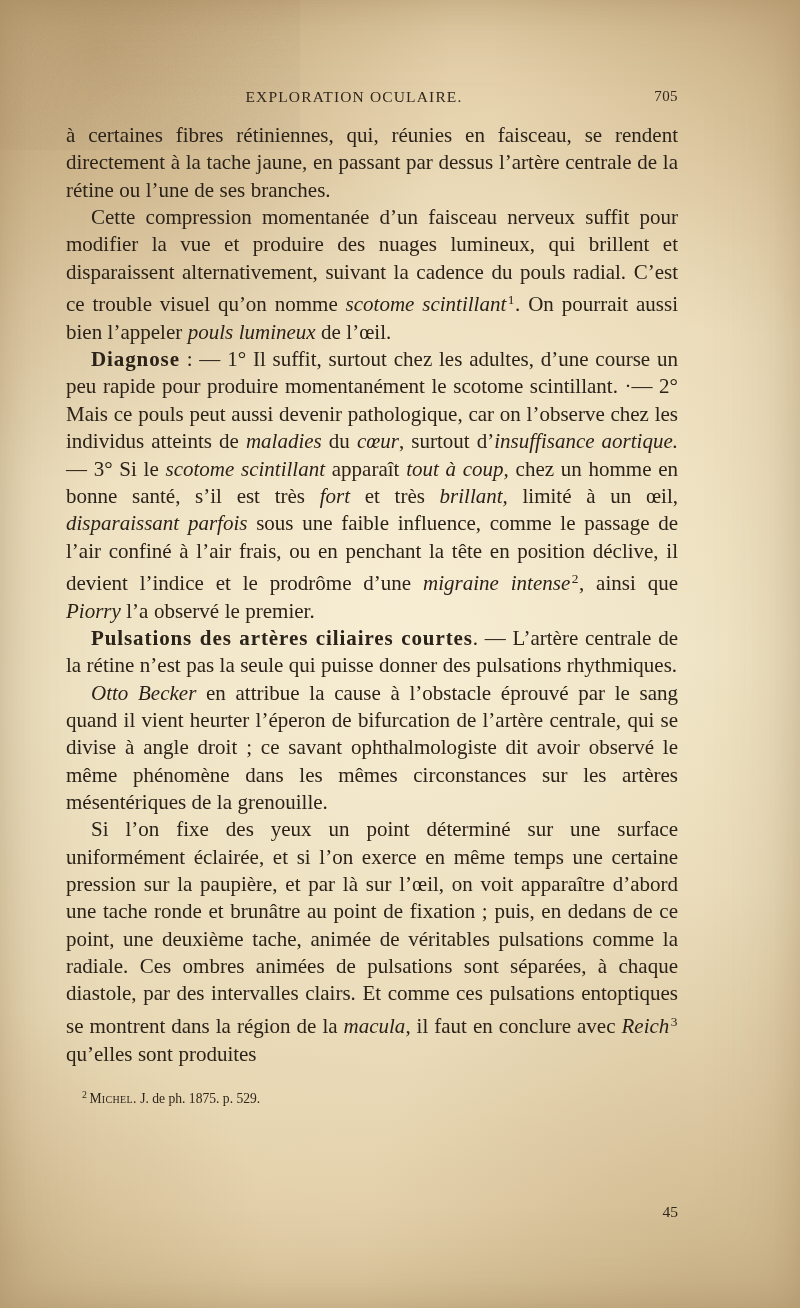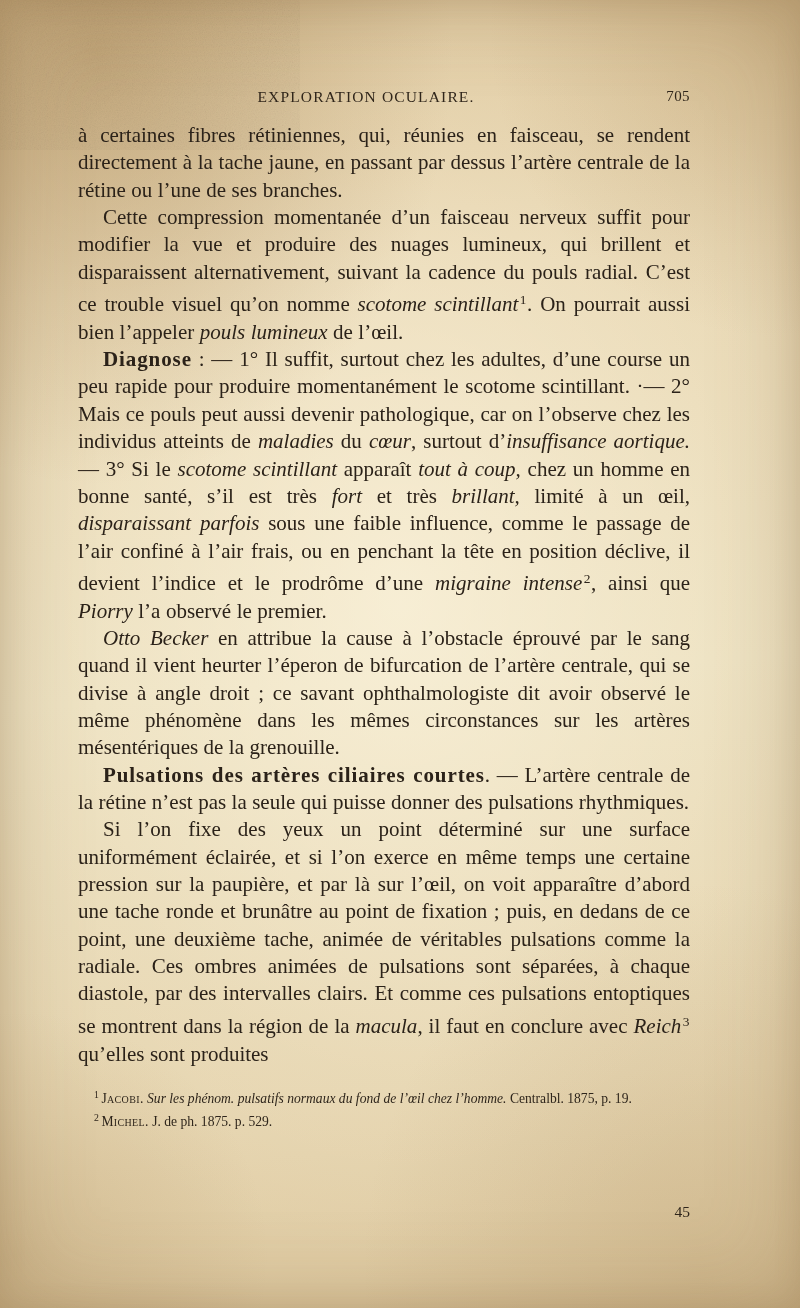--- a/index.html
+++ b/index.html
@@ -40,21 +40,21 @@
     position: absolute;
     inset: 0;
     pointer-events: none;
     box-shadow: inset 0 0 92px rgba(120,86,44,0.30),
                 inset 0 0 28px rgba(120,86,44,0.14);
   }
 
   
   #sheet {
     position: absolute;
-    left: 78px;
+    left: 66px;
     top: 0;
     width: 612px;
     height: 1308px;
   }
 
   .running-head {
     position: absolute;
     top: 88px;
     left: 0;
     width: 612px;
@@ -165,27 +165,26 @@
 
   <div class="running-head">
     <span class="rh-title">EXPLORATION OCULAIRE.</span>
     <span class="rh-folio">705</span>
   </div>
 
   <div id="body">
       <p class="para"><span>à certaines fibres rétiniennes, qui, réunies en faisceau, se rendent directement à la tache jaune, en passant par dessus l’artère centrale de la rétine ou l’une de ses branches.</span></p>
       <p class="para indent"><span>Cette compression momentanée d’un faisceau nerveux suffit pour modifier la vue et produire des nuages lumineux, qui brillent et disparaissent alternativement, suivant la cadence du pouls radial. C’est ce trouble visuel qu’on nomme </span><i class="it">scotome scintillant</i><sup class="fn-ref">1</sup><span>. On pourrait aussi bien l’appeler </span><i class="it">pouls lumineux</i><span> de l’œil.</span></p>
       <p class="para indent"><span class="bold">Diagnose</span><span> : — 1° Il suffit, surtout chez les adultes, d’une course un peu rapide pour produire momentanément le scotome scintillant. ·— 2° Mais ce pouls peut aussi devenir pathologique, car on l’observe chez les individus atteints de </span><i class="it">maladies</i><span> du </span><i class="it">cœur</i><span>, surtout d’</span><i class="it">insuffisance aortique.</i><span> — 3° Si le </span><i class="it">scotome scintillant</i><span> apparaît </span><i class="it">tout à coup,</i><span> chez un homme en bonne santé, s’il est très </span><i class="it">fort</i><span> et très </span><i class="it">brillant,</i><span> limité à un œil, </span><i class="it">disparaissant parfois</i><span> sous une faible influence, comme le passage de l’air confiné à l’air frais, ou en penchant la tête en position déclive, il devient l’indice et le prodrôme d’une </span><i class="it">migraine intense</i><sup class="fn-ref">2</sup><span>, ainsi que </span><i class="it">Piorry</i><span> l’a observé le premier.</span></p>
+      <p class="para indent"><span class="bold">Pulsations des artères ciliaires courtes</span><span>. — L’artère centrale de la rétine n’est pas la seule qui puisse donner des pulsations rhythmiques.</span></p>
       <p class="para indent"><i class="it">Otto Becker</i><span> en attribue la cause à l’obstacle éprouvé par le sang quand il vient heurter l’éperon de bifurcation de l’artère centrale, qui se divise à angle droit ; ce savant ophthalmologiste dit avoir observé le même phénomène dans les mêmes circonstances sur les artères mésentériques de la grenouille.</span></p>
-      <p class="para indent"><span class="bold">Pulsations des artères ciliaires courtes</span><span>. — L’artère centrale de la rétine n’est pas la seule qui puisse donner des pulsations rhythmiques.</span></p>
       <p class="para indent"><span>Si l’on fixe des yeux un point déterminé sur une surface uniformément éclairée, et si l’on exerce en même temps une certaine pression sur la paupière, et par là sur l’œil, on voit apparaître d’abord une tache ronde et brunâtre au point de fixation ; puis, en dedans de ce point, une deuxième tache, animée de véritables pulsations comme la radiale. Ces ombres animées de pulsations sont séparées, à chaque diastole, par des intervalles clairs. Et comme ces pulsations entoptiques se montrent dans la région de la </span><i class="it">macula</i><span>, il faut en conclure avec </span><i class="it">Reich</i><sup class="fn-ref">3</sup><span> qu’elles sont produites</span></p>
     </div>
 
   <div id="footnotes">
-      <p class="fn"><sup class="fn-num">1</sup><span class="sc">Jacobi.</span><i class="it"> Sur les phénom. pulsatifs normaux du fond de l’œil chez l’homme.</i><span> Centralbl. 1875, p. 19.</span></p>
       <p class="fn"><sup class="fn-num">2</sup><span class="sc">Michel.</span><span> J. de ph. 1875. p. 529.</span></p>
     </div>
 
   <div id="signature">45</div>
 
 </div>
 
 <div id="vignette"></div>
 
 </body></html>

